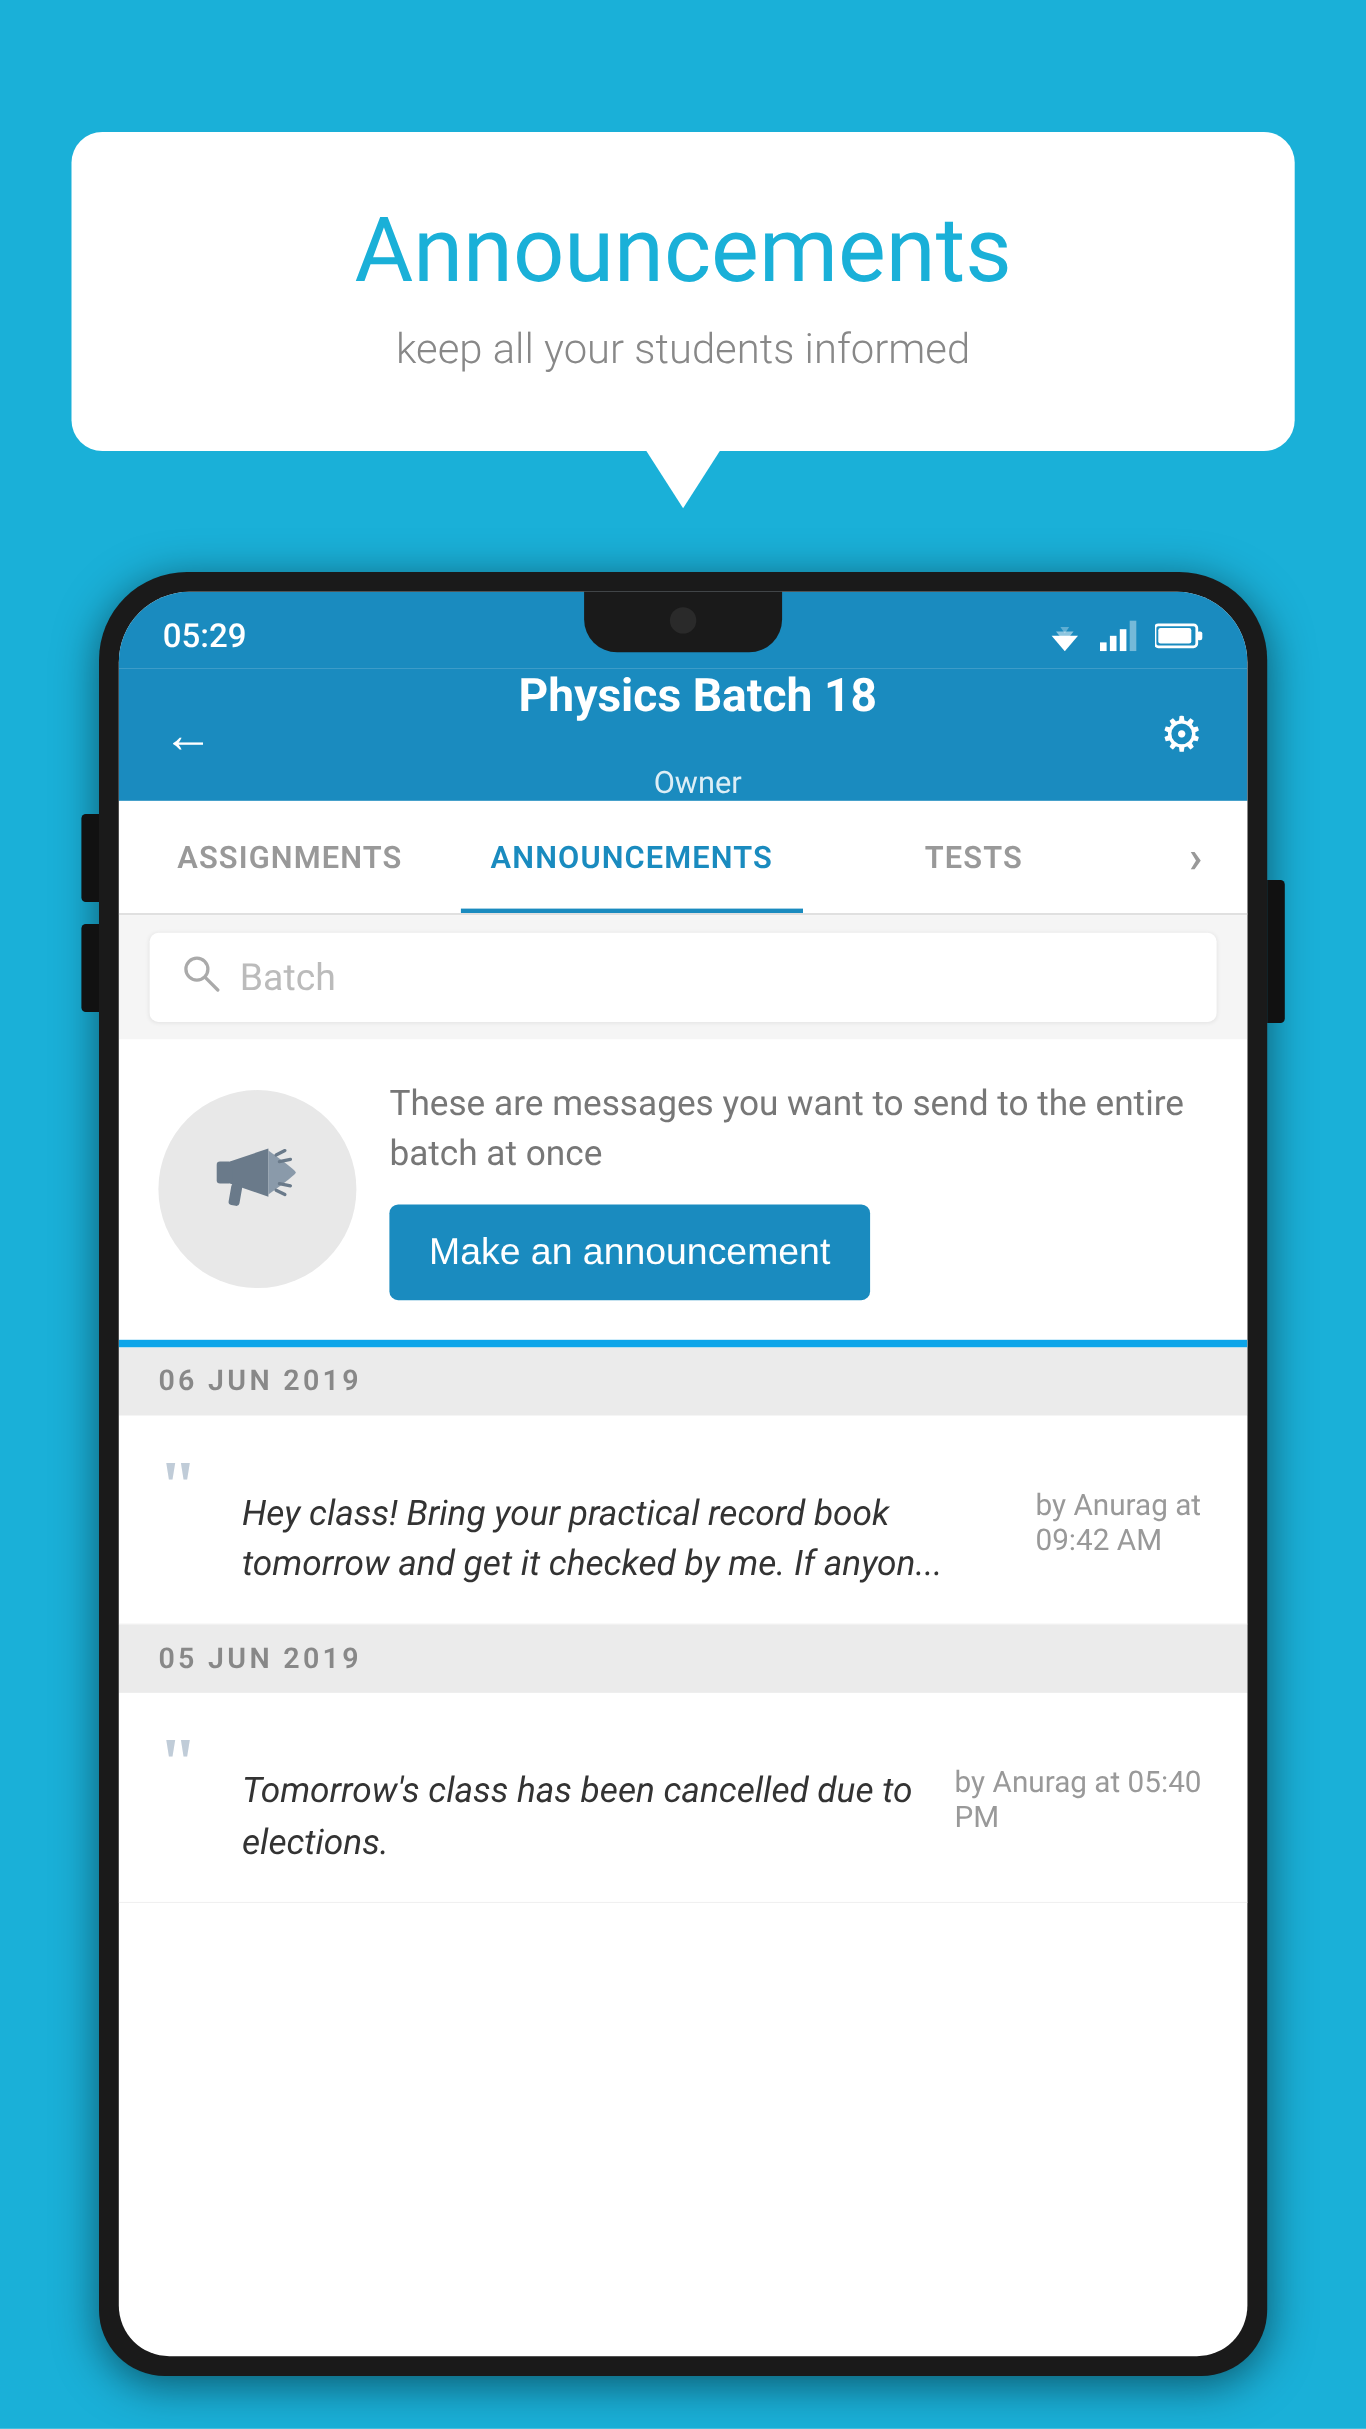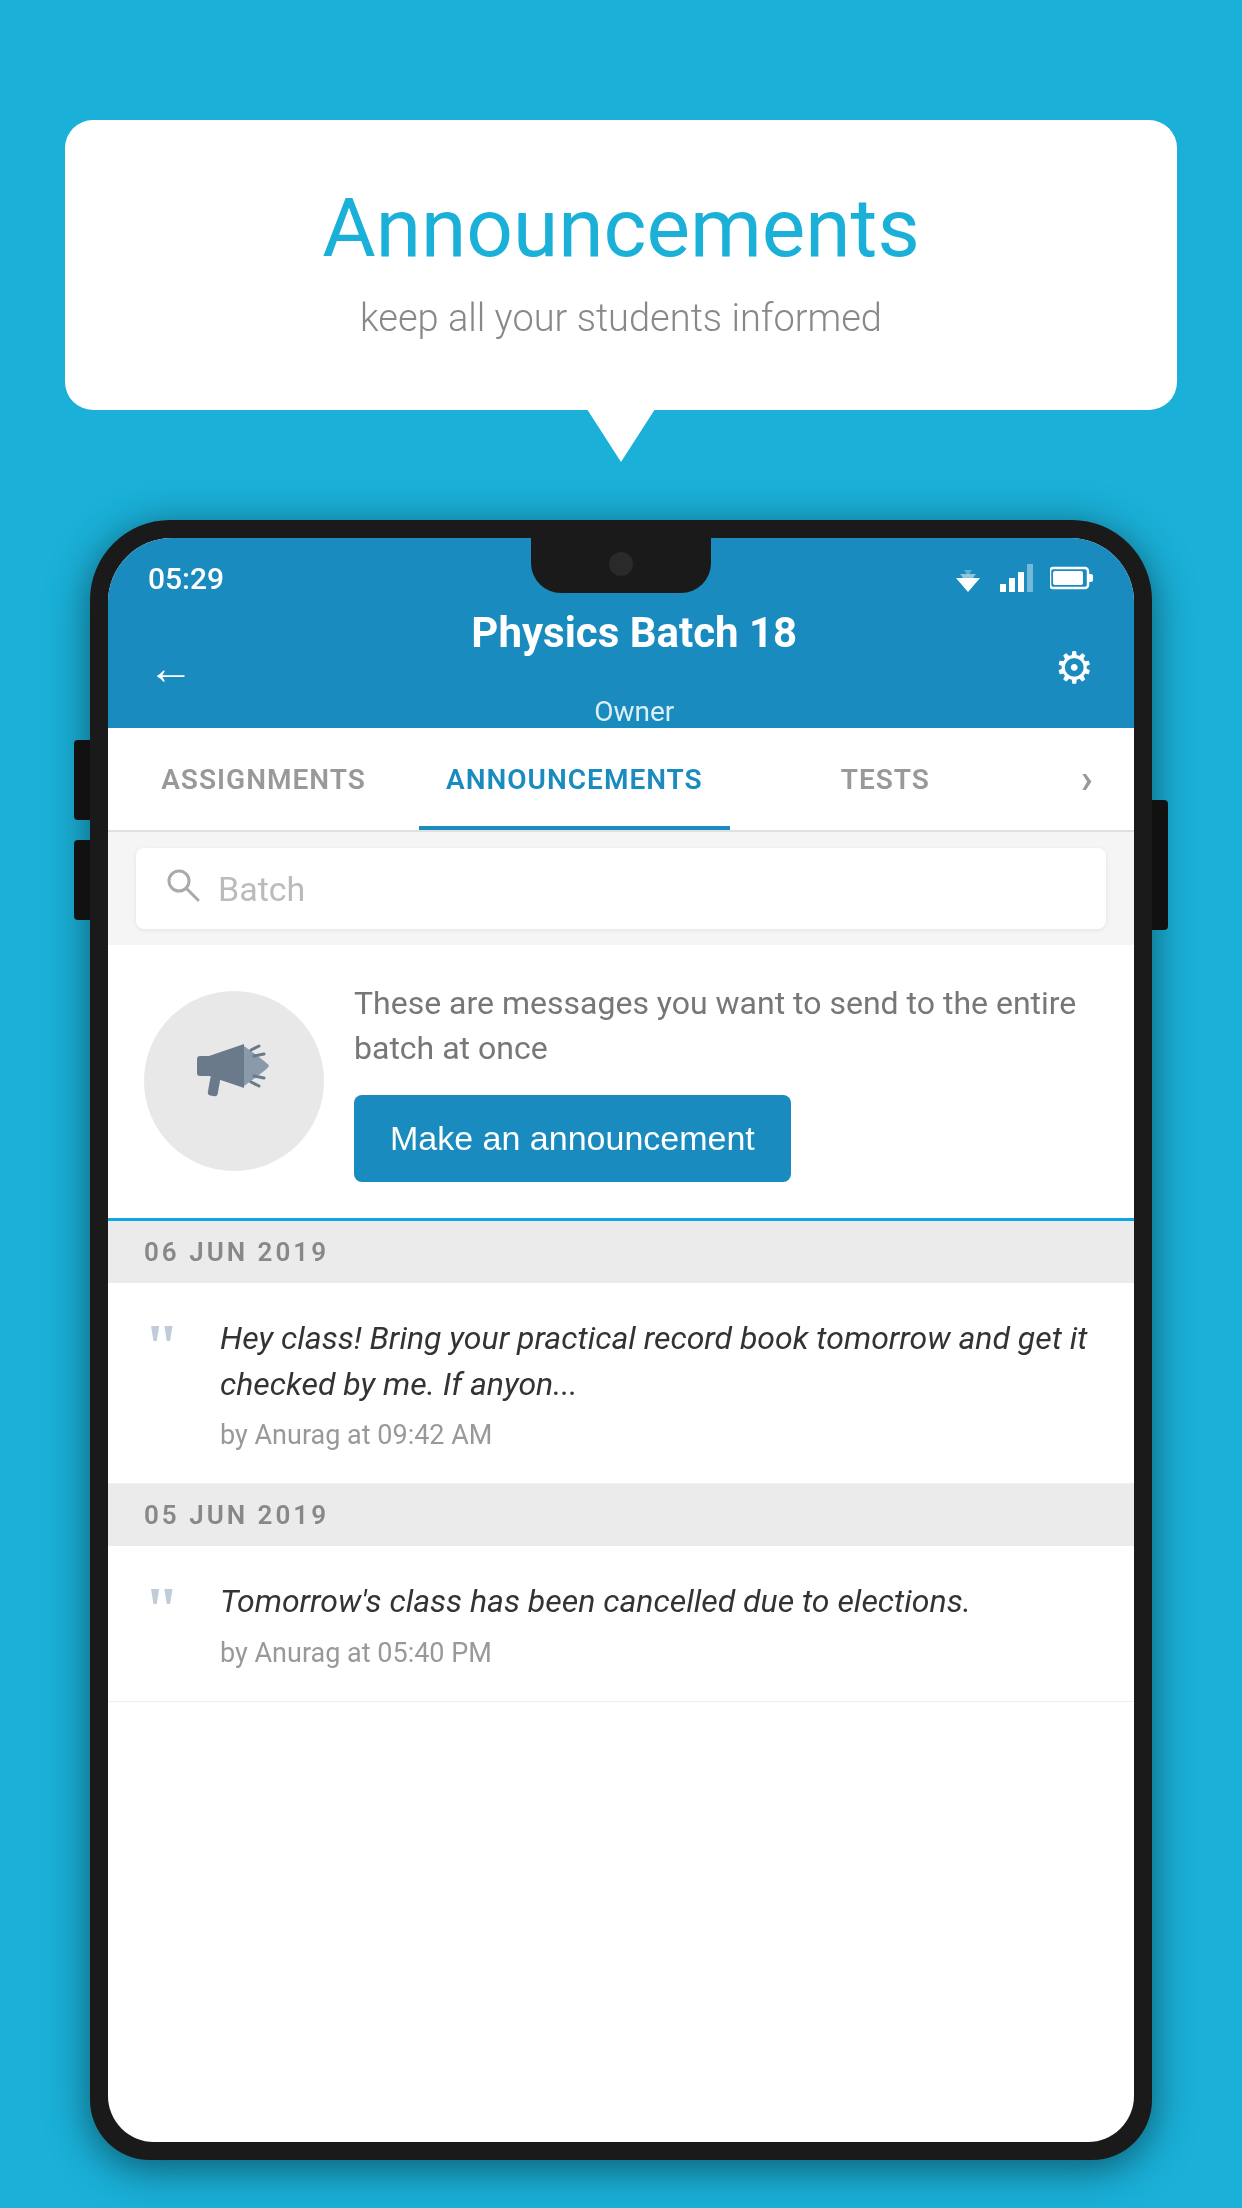--- a/index.html
+++ b/index.html
@@ -238,21 +238,21 @@
       color: #bbb;
     }
 
     
     .promo-block {
       background: #fff;
       display: flex;
       align-items: center;
       padding: 36px 36px;
       gap: 30px;
-      border-bottom: 3px solid #0ea5e9;
+      border-bottom: 7px solid #0ea5e9;
     }
 
     .promo-icon-circle {
       width: 180px;
       height: 180px;
       min-width: 180px;
       background: #e8e8e8;
       border-radius: 50%;
       display: flex;
       align-items: center;
@@ -312,22 +312,23 @@
       color: #c0ccd8;
       font-family: Georgia, serif;
       font-weight: 900;
       line-height: 0.7;
       margin-top: 10px;
       min-width: 50px;
     }
 
     .announcement-content {
       display: flex;
-      flex-direction: column;
+      flex-direction: row;
       gap: 12px;
+      margin-top: 33px;
     }
 
     .announcement-text {
       font-size: 32px;
       color: #333;
       font-style: italic;
       line-height: 1.45;
     }
 
     .announcement-meta {

